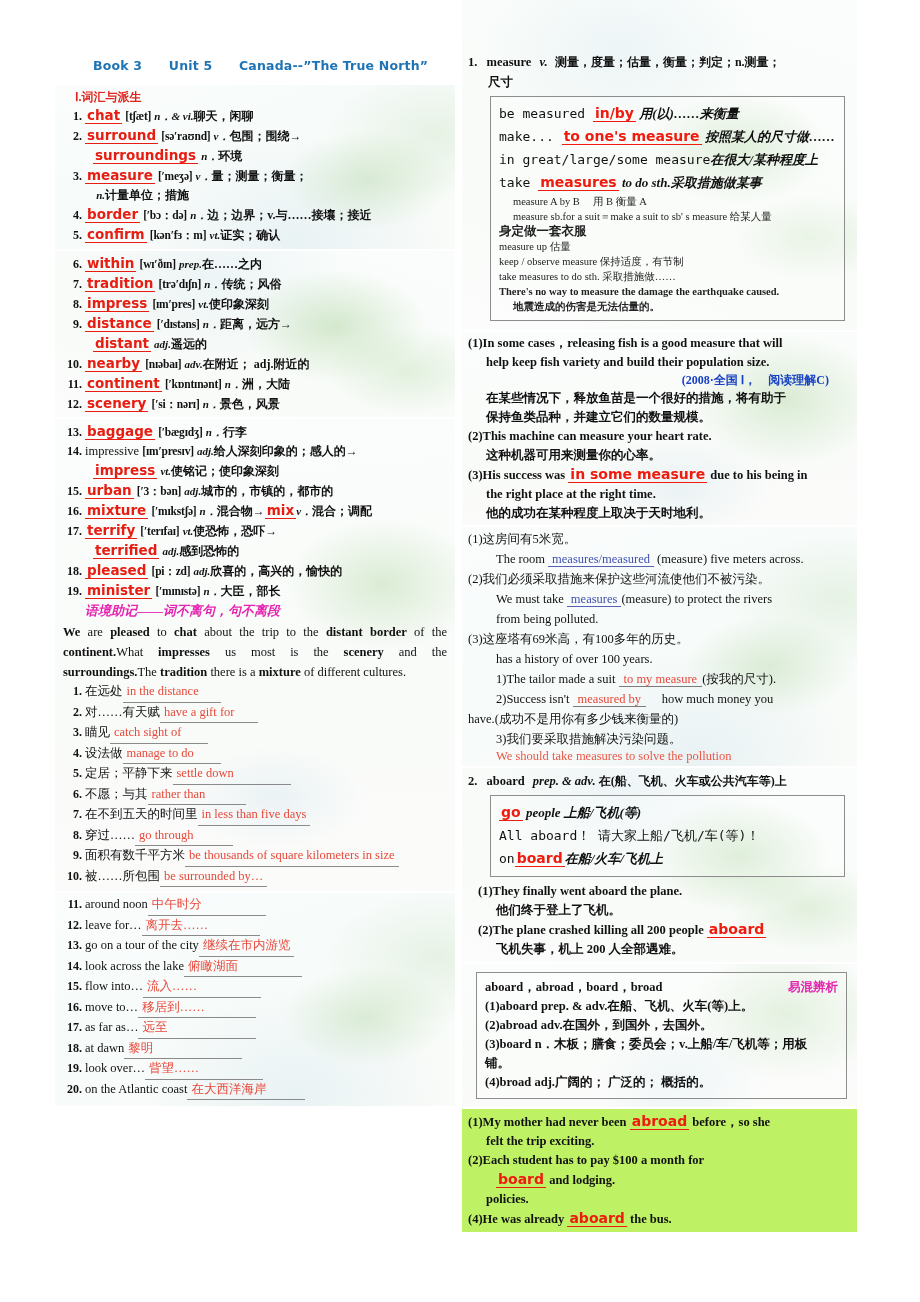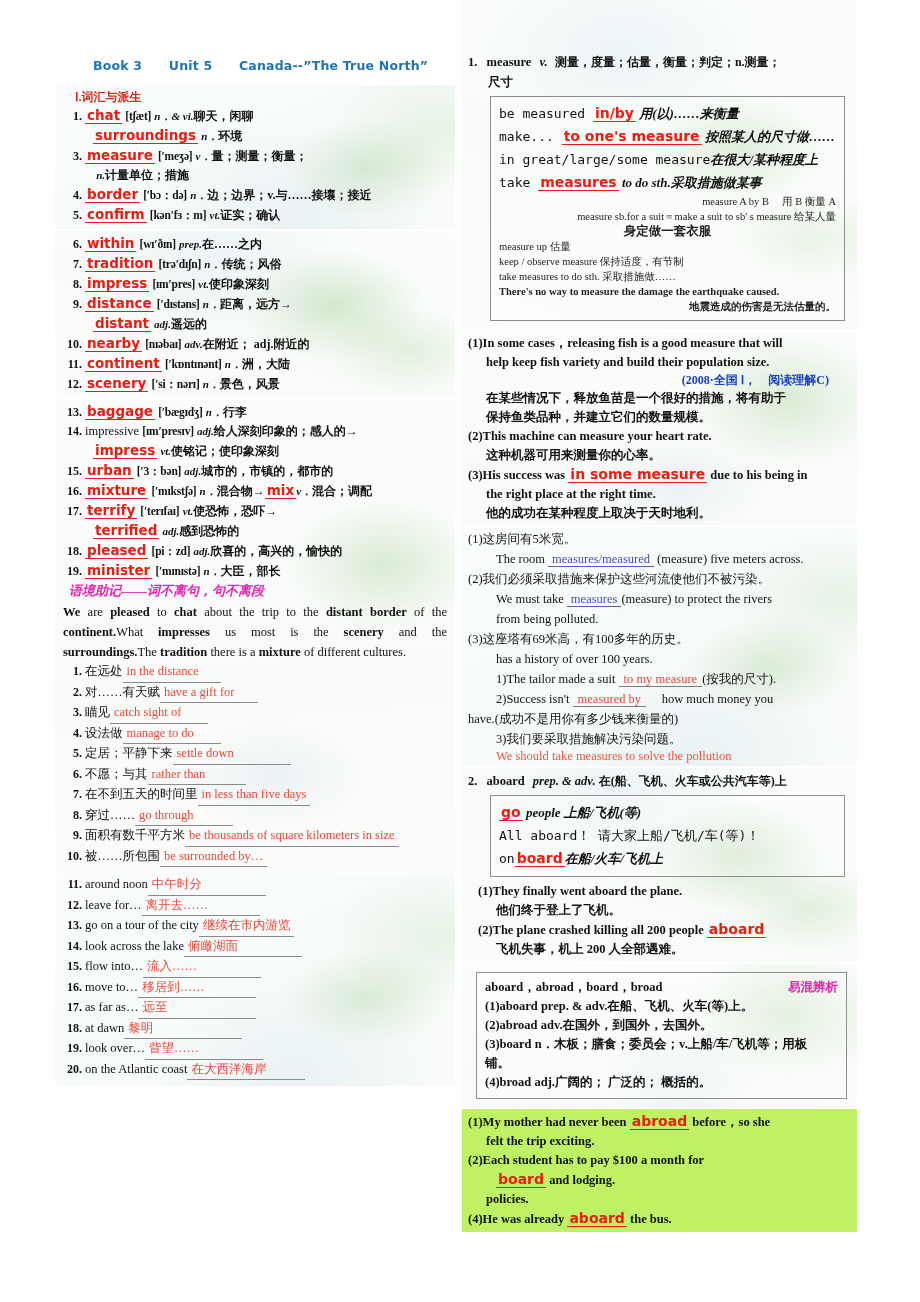--- a/index.html
+++ b/index.html
@@ -103,21 +103,21 @@
     background:rgba(255,255,255,.28);
   }
   .box-line{font-size:13px;line-height:23px;color:#111;font-family:"DejaVu Sans Mono","Liberation Mono",monospace;}
   .box-line .cnb{font-family:"Liberation Serif",serif;font-weight:bold;font-style:italic;}
   .kwr{
     color:#ef1b0f;font-weight:bold;
     font-family:"DejaVu Sans","Liberation Sans",sans-serif;
     border-bottom:1.4px solid #ef1b0f;padding:0 2px;font-size:14px;
   }
   .small-note{font-size:10.5px;line-height:15px;color:#222;}
-  .small-note.ind{padding-left:14px;text-align:right;}
+  .small-note.ind{padding-left:14px;}
   .ex{font-size:12.5px;line-height:19px;color:#111;font-weight:bold;}
   .src{color:#1740c4;font-weight:bold;font-size:12px;text-align:right;padding-right:22px;}
   .fill-blue{
     color:#3f4fb0;border-bottom:1px solid #5560b5;padding:0 4px;font-weight:normal;
   }
   .fill-red{
     color:#e8483a;border-bottom:1px solid #7b7b7b;padding:0 5px;font-weight:normal;
   }
   .answer-red{color:#ec5646;font-weight:normal;font-size:12.5px;}
   .q{font-size:12.5px;line-height:20px;color:#111;}
@@ -134,20 +134,21 @@
     <div class="hdr" style="padding:58px 0 12px 38px;">
       <span>Book 3</span>
       <span>Unit 5</span>
       <span>Canada--”The True North”</span>
     </div>
 
     <div class="panel wm" style="padding:4px 4px 4px 6px;">
       <div class="sec-red" style="padding-left:14px;">Ⅰ.词汇与派生</div>
       <div id="vocab-1">
           <div class="vrow"><span class="num">1.</span><span class="kw">chat</span> <span class="ph">[tʃæt]</span> <span class="pos">n．&amp; vi.</span><span class="cn">聊天，闲聊</span></div>
+          <div class="vrow"><span class="num">2.</span><span class="kw">surround</span> <span class="ph">[sə′raʊnd]</span> <span class="pos">v．</span><span class="cn">包围；围绕→</span></div>
           <div class="vrow"><span class="num"></span><span style="display:inline-block;width:8px;"></span><span class="kw">surroundings</span> <span class="pos">n．</span><span class="cn">环境</span></div>
           <div class="vrow"><span class="num">3.</span><span class="kw">measure</span> <span class="ph">[′meʒə]</span> <span class="pos">v．</span><span class="cn">量；测量；衡量；</span></div>
           <div class="vrow"><span class="num"></span><span style="display:inline-block;width:8px;"></span> <span class="pos">n.</span><span class="cn">计量单位；措施</span></div>
           <div class="vrow"><span class="num">4.</span><span class="kw">border</span> <span class="ph">[′bɔ：də]</span> <span class="pos">n．</span><span class="cn">边；边界；v.与……接壤；接近</span></div>
           <div class="vrow"><span class="num">5.</span><span class="kw">confirm</span> <span class="ph">[kən′fɜ：m]</span> <span class="pos">vt.</span><span class="cn">证实；确认</span></div>
         </div>
     </div>
 
     <div class="panel wm2" style="padding:3px 4px 3px 6px;">
       <div id="vocab-2">
@@ -167,21 +168,21 @@
           <div class="vrow"><span class="num">13.</span><span class="kw">baggage</span> <span class="ph">[′bægɪdʒ]</span> <span class="pos">n．</span><span class="cn">行李</span></div>
           <div class="vrow"><span class="num">14.</span><span class="">impressive</span> <span class="ph">[ɪm′presɪv]</span> <span class="pos">adj.</span><span class="cn">给人深刻印象的；感人的→</span></div>
           <div class="vrow"><span class="num"></span><span style="display:inline-block;width:8px;"></span><span class="kw">impress</span> <span class="pos">vt.</span><span class="cn">使铭记；使印象深刻</span></div>
           <div class="vrow"><span class="num">15.</span><span class="kw">urban</span> <span class="ph">[′3：bən]</span> <span class="pos">adj.</span><span class="cn">城市的，市镇的，都市的</span></div>
           <div class="vrow"><span class="num">16.</span><span class="kw">mixture</span> <span class="ph">[′mɪkstʃə]</span> <span class="pos">n．</span><span class="cn">混合物→</span><span class="kw">mix</span><span class="pos">v．</span><span class="cn">混合；调配</span></div>
           <div class="vrow"><span class="num">17.</span><span class="kw">terrify</span> <span class="ph">[′terɪfaɪ]</span> <span class="pos">vt.</span><span class="cn">使恐怖，恐吓→</span></div>
           <div class="vrow"><span class="num"></span><span style="display:inline-block;width:8px;"></span><span class="kw">terrified</span> <span class="pos">adj.</span><span class="cn">感到恐怖的</span></div>
           <div class="vrow"><span class="num">18.</span><span class="kw">pleased</span> <span class="ph">[pi：zd]</span> <span class="pos">adj.</span><span class="cn">欣喜的，高兴的，愉快的</span></div>
           <div class="vrow"><span class="num">19.</span><span class="kw">minister</span> <span class="ph">[′mɪnɪstə]</span> <span class="pos">n．</span><span class="cn">大臣，部长</span></div>
         </div>
-      <div class="sec-magenta" style="padding-left:8px;margin-top:1px;">语境助记——词不离句，句不离段</div>
+      <div class="sec-magenta" style="padding-left:8px;margin-top:1px;margin-left:16px;">语境助记——词不离句，句不离段</div>
       <div class="memo" id="memo-par"><b>We</b> are <b>pleased</b> to <b>chat</b> about the trip to the <b>distant border</b> of the <b>continent.</b>What <b>impresses</b> us most is the <b>scenery</b> and the <b>surroundings.</b>The <b>tradition</b> there is a <b>mixture</b> of different cultures.</div>
       <div id="phrases-1">
           <div class="prow"><span class="num">1.</span><span>在远处</span><span class="blank w1">in the distance</span></div>
           <div class="prow"><span class="num">2.</span><span>对……有天赋</span><span class="blank w1">have a gift for</span></div>
           <div class="prow"><span class="num">3.</span><span>瞄见</span><span class="blank w1">catch sight of</span></div>
           <div class="prow"><span class="num">4.</span><span>设法做</span><span class="blank w1">manage to do</span></div>
           <div class="prow"><span class="num">5.</span><span>定居；平静下来</span><span class="blank w2">settle down</span></div>
           <div class="prow"><span class="num">6.</span><span>不愿；与其</span><span class="blank w1">rather than</span></div>
           <div class="prow"><span class="num">7.</span><span>在不到五天的时间里</span><span class="blank auto">in less than five days</span></div>
           <div class="prow"><span class="num">8.</span><span>穿过……</span><span class="blank w1">go through</span></div>
@@ -220,21 +221,21 @@
       <div class="box">
         <div id="e1-box">
             <div class="box-line"><span>be measured </span><span class="kwr">in/by</span><span class="cnb"> 用(以)……来衡量</span></div>
             <div class="box-line"><span>make... </span><span class="kwr">to one's measure</span><span class="cnb"> 按照某人的尺寸做……</span></div>
             <div class="box-line"><span>in great/large/some measure</span><span class="cnb">在很大/某种程度上</span></div>
             <div class="box-line"><span>take </span><span class="kwr">measures</span><span class="cnb"> to do sth.采取措施做某事</span></div>
           </div>
         <div id="e1-notes">
             <div class="small-note ind" style="">measure A by B 　用 B 衡量 A</div>
             <div class="small-note ind" style="">measure sb.for a suit＝make a suit to sb' s measure 给某人量</div>
-            <div class="small-note" style="font-size:12.5px;font-weight:bold;text-align:center;">身定做一套衣服</div>
+            <div class="small-note" style="font-size:12.5px;font-weight:bold;">身定做一套衣服</div>
             <div class="small-note" style="">measure up 估量</div>
             <div class="small-note" style="">keep / observe measure 保持适度，有节制</div>
             <div class="small-note" style="">take measures to do sth. 采取措施做……</div>
             <div class="small-note" style="font-weight:bold;">There's no way to measure the damage the earthquake caused.</div>
             <div class="small-note ind" style="font-weight:bold;">地震造成的伤害是无法估量的。</div>
           </div>
       </div>
     </div>
 
     <div class="panel wm3" style="padding:2px 6px 2px 6px;">

